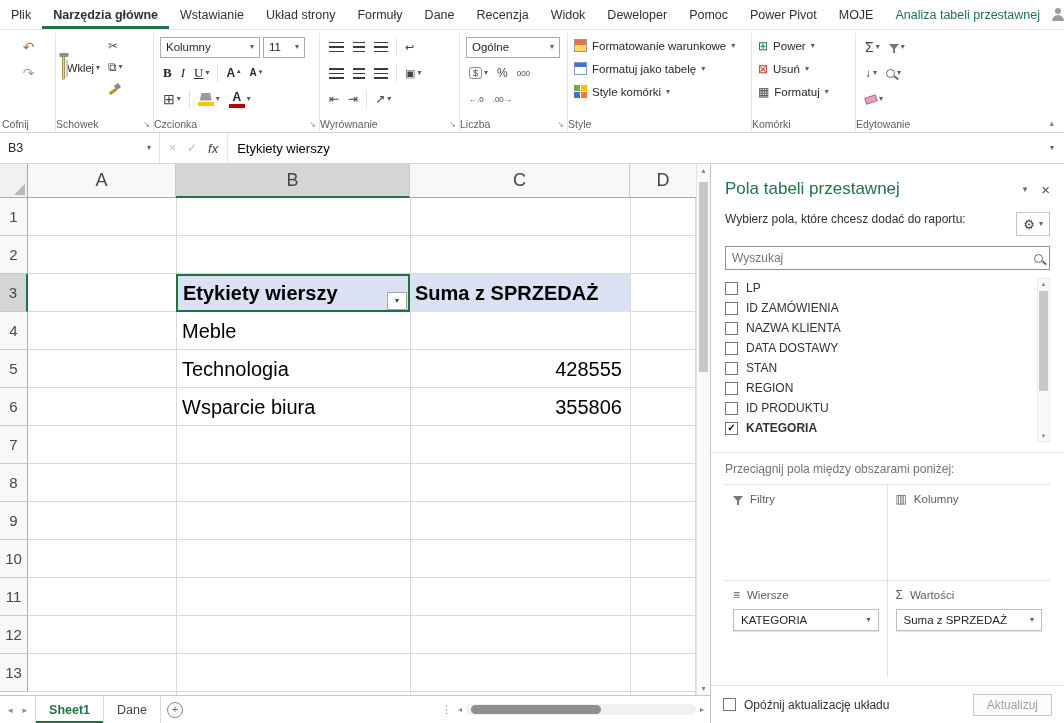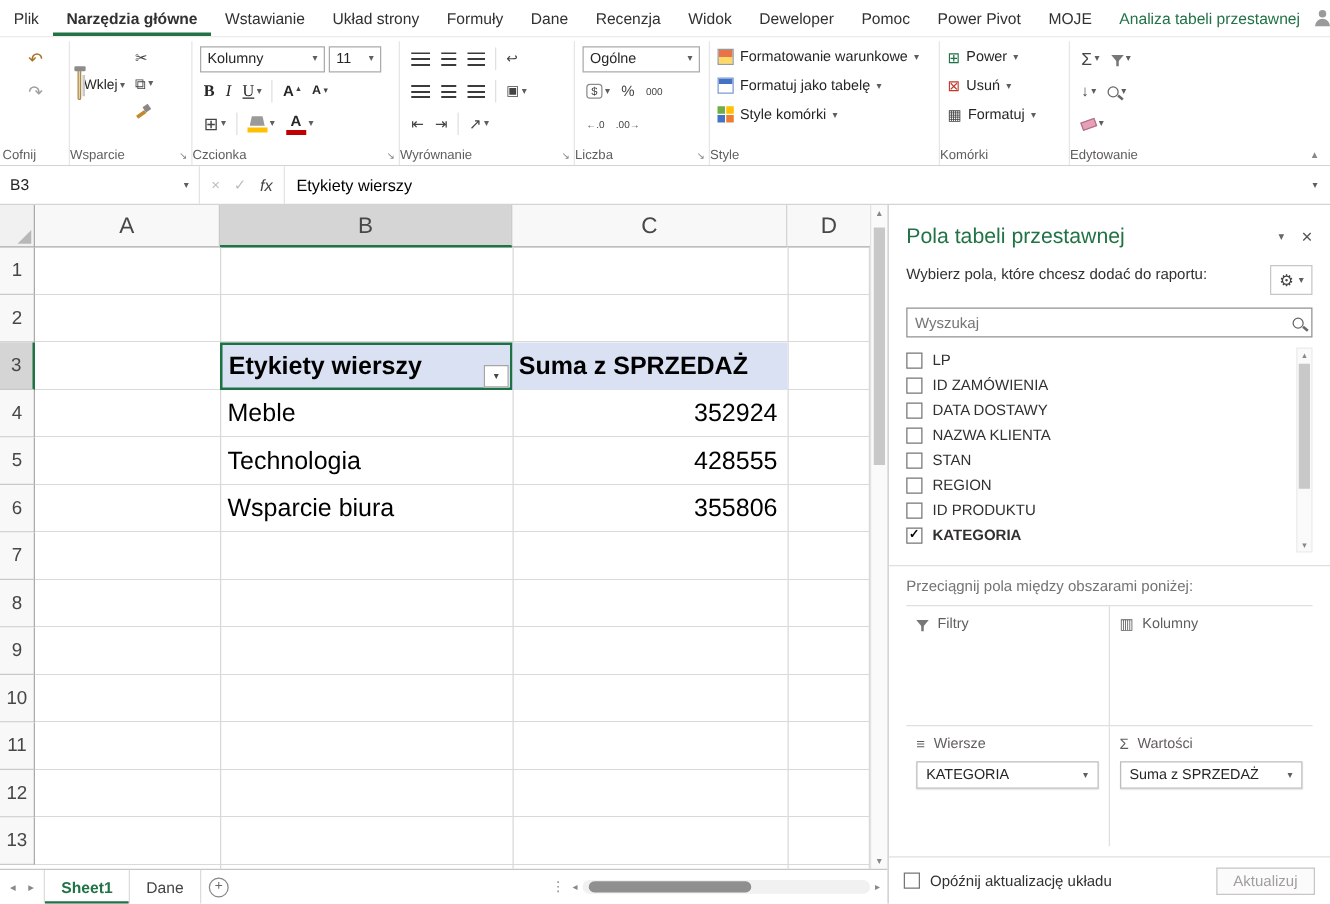--- a/index.html
+++ b/index.html
@@ -211,21 +211,21 @@
           </button>
         <button class="ibtn">
             <span class="gi" style="font-size:12px">⧉</span>
             <span class="caret">▾</span>
           </button>
         <button class="ibtn">
             <span class="brush"></span>
           </button>
       </div>
     </div>
-    <div class="rgroup-label">Wsparcie</div>
+    <div class="rgroup-label">Schowek</div>
     <span class="launcher">↘</span>
   </div>
 
   <div class="rgroup" style="width:166px">
     <div class="rrow">
       <div class="combo" style="width:100px">
           <span>Kolumny</span>
           <span class="caret">▾</span>
         </div>
       <div class="combo" style="width:42px">
@@ -480,21 +480,20 @@
         <div class="vline" style="left:148px"></div>
         <div class="vline" style="left:382px"></div>
         <div class="vline" style="left:602px"></div>
         <div class="vline" style="left:667px"></div>
         <div class="cell hdr selcell" style="left:148px; top:76px; width:234px;">Etykiety wierszy</div>
         <div class="cell hdr" style="left:382px; top:76px; width:220px;">Suma z SPRZEDAŻ</div>
         <div class="filterbtn">
             <span class="caret">▾</span>
           </div>
         <div class="cell txt" style="left:148px; top:114px; width:234px;">Meble</div>
-        <div class="cell num" style="left:382px; top:114px; width:220px;">352924</div>
         <div class="cell txt" style="left:148px; top:152px; width:234px;">Technologia</div>
         <div class="cell num" style="left:382px; top:152px; width:220px;">428555</div>
         <div class="cell txt" style="left:148px; top:190px; width:234px;">Wsparcie biura</div>
         <div class="cell num" style="left:382px; top:190px; width:220px;">355806</div>
       </div>
     </div>
   </div>
   <div class="vscroll">
     <span class="up">▴</span>
     <div class="vthumb"></div>
@@ -545,25 +544,25 @@
     <div class="fitem">
         <span class="cbx"></span>
         <span>LP</span>
       </div>
     <div class="fitem">
         <span class="cbx"></span>
         <span>ID ZAMÓWIENIA</span>
       </div>
     <div class="fitem">
         <span class="cbx"></span>
-        <span>DATA DOSTAWY</span>
+        <span>NAZWA KLIENTA</span>
       </div>
     <div class="fitem">
         <span class="cbx"></span>
-        <span>NAZWA KLIENTA</span>
+        <span>DATA DOSTAWY</span>
       </div>
     <div class="fitem">
         <span class="cbx"></span>
         <span>STAN</span>
       </div>
     <div class="fitem">
         <span class="cbx"></span>
         <span>REGION</span>
       </div>
     <div class="fitem">

